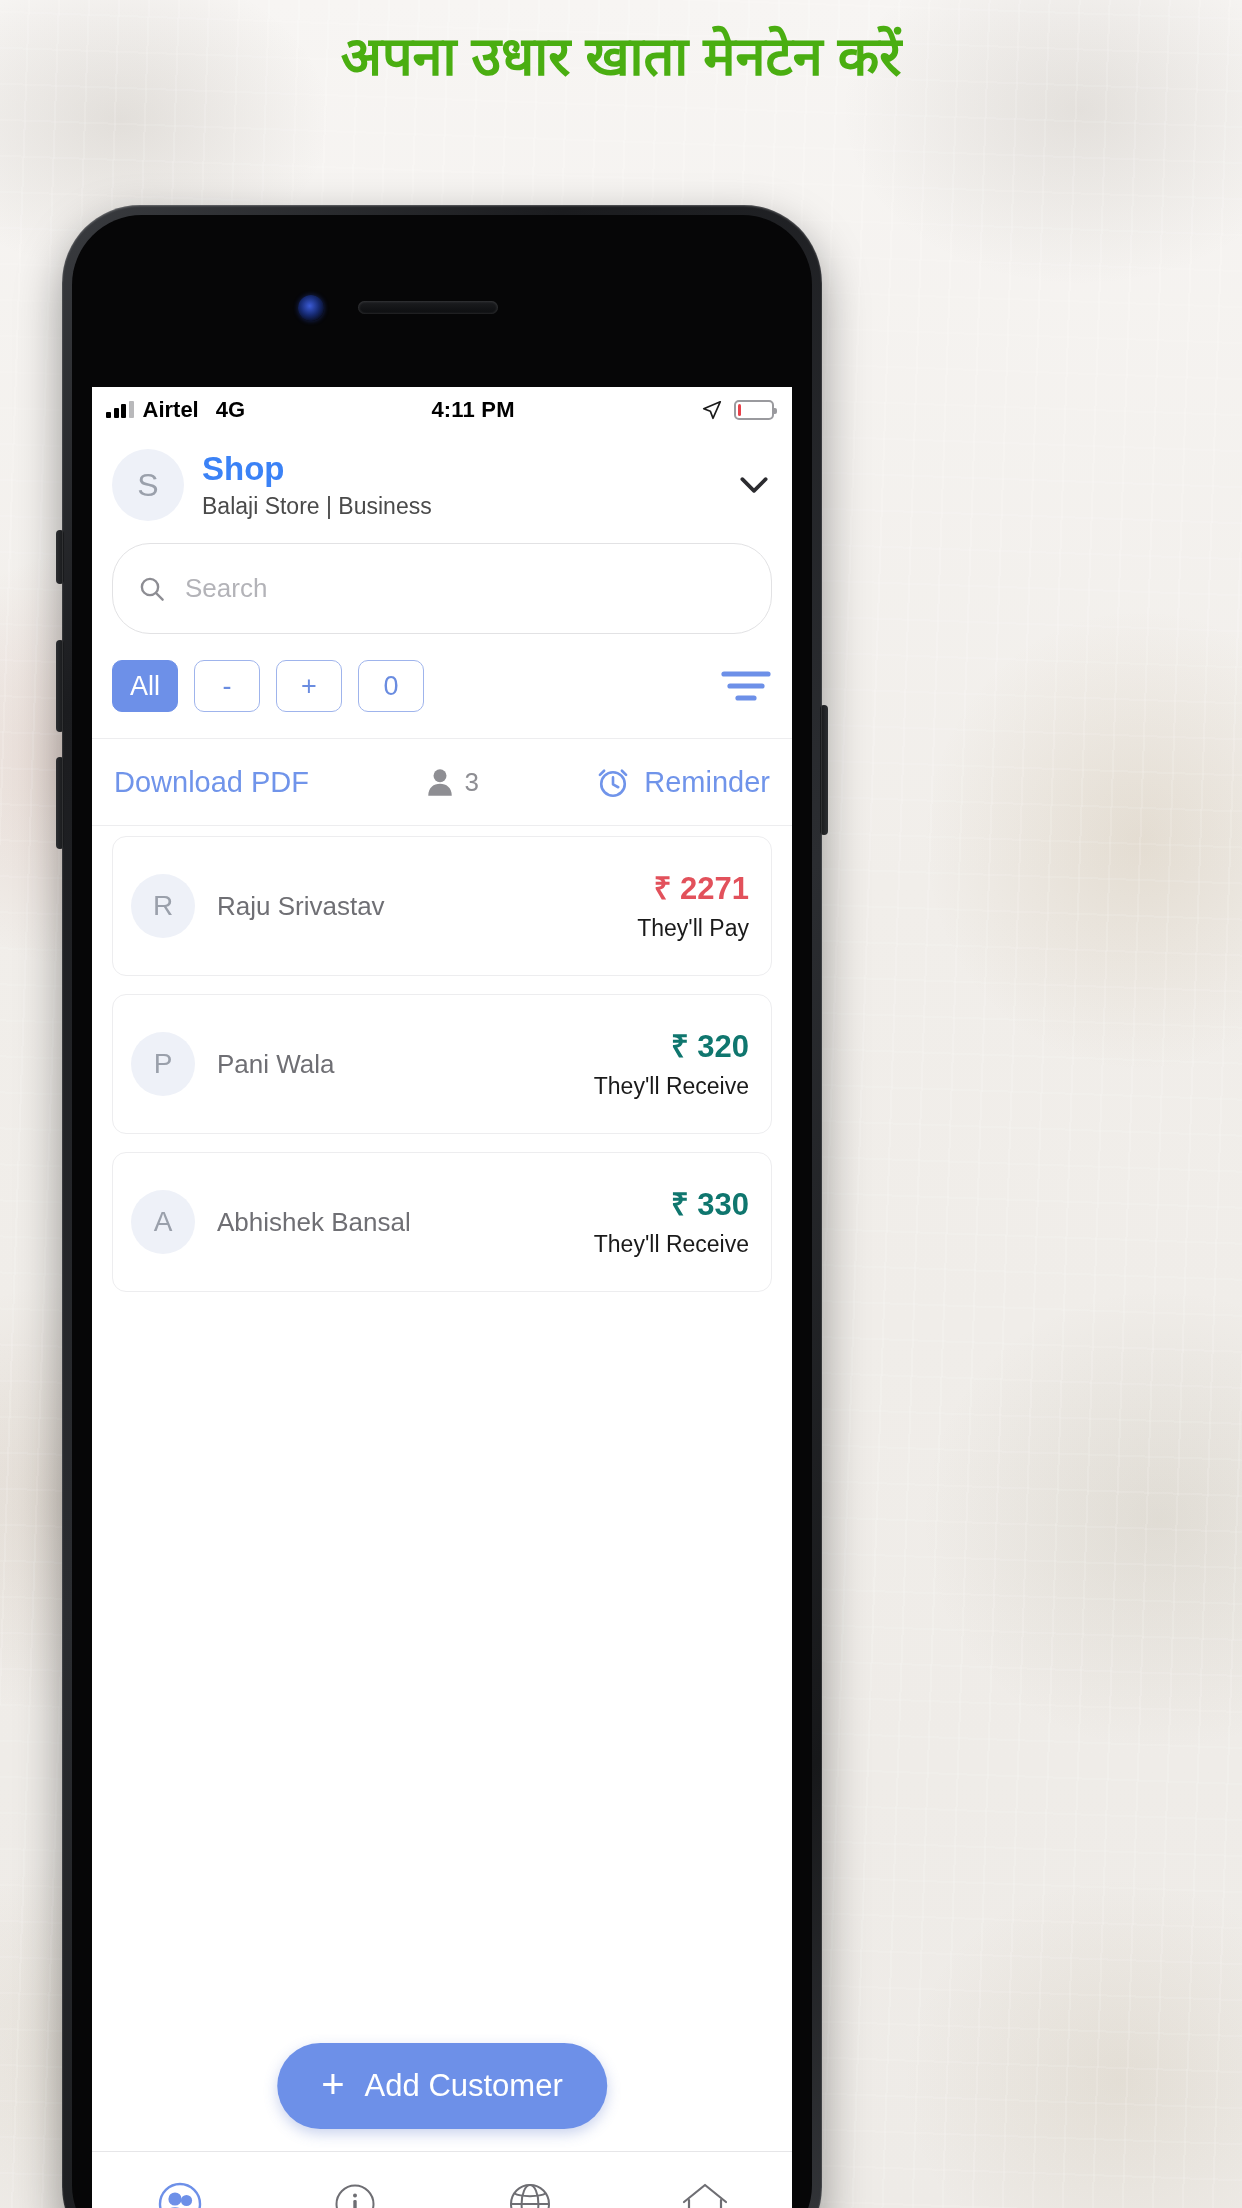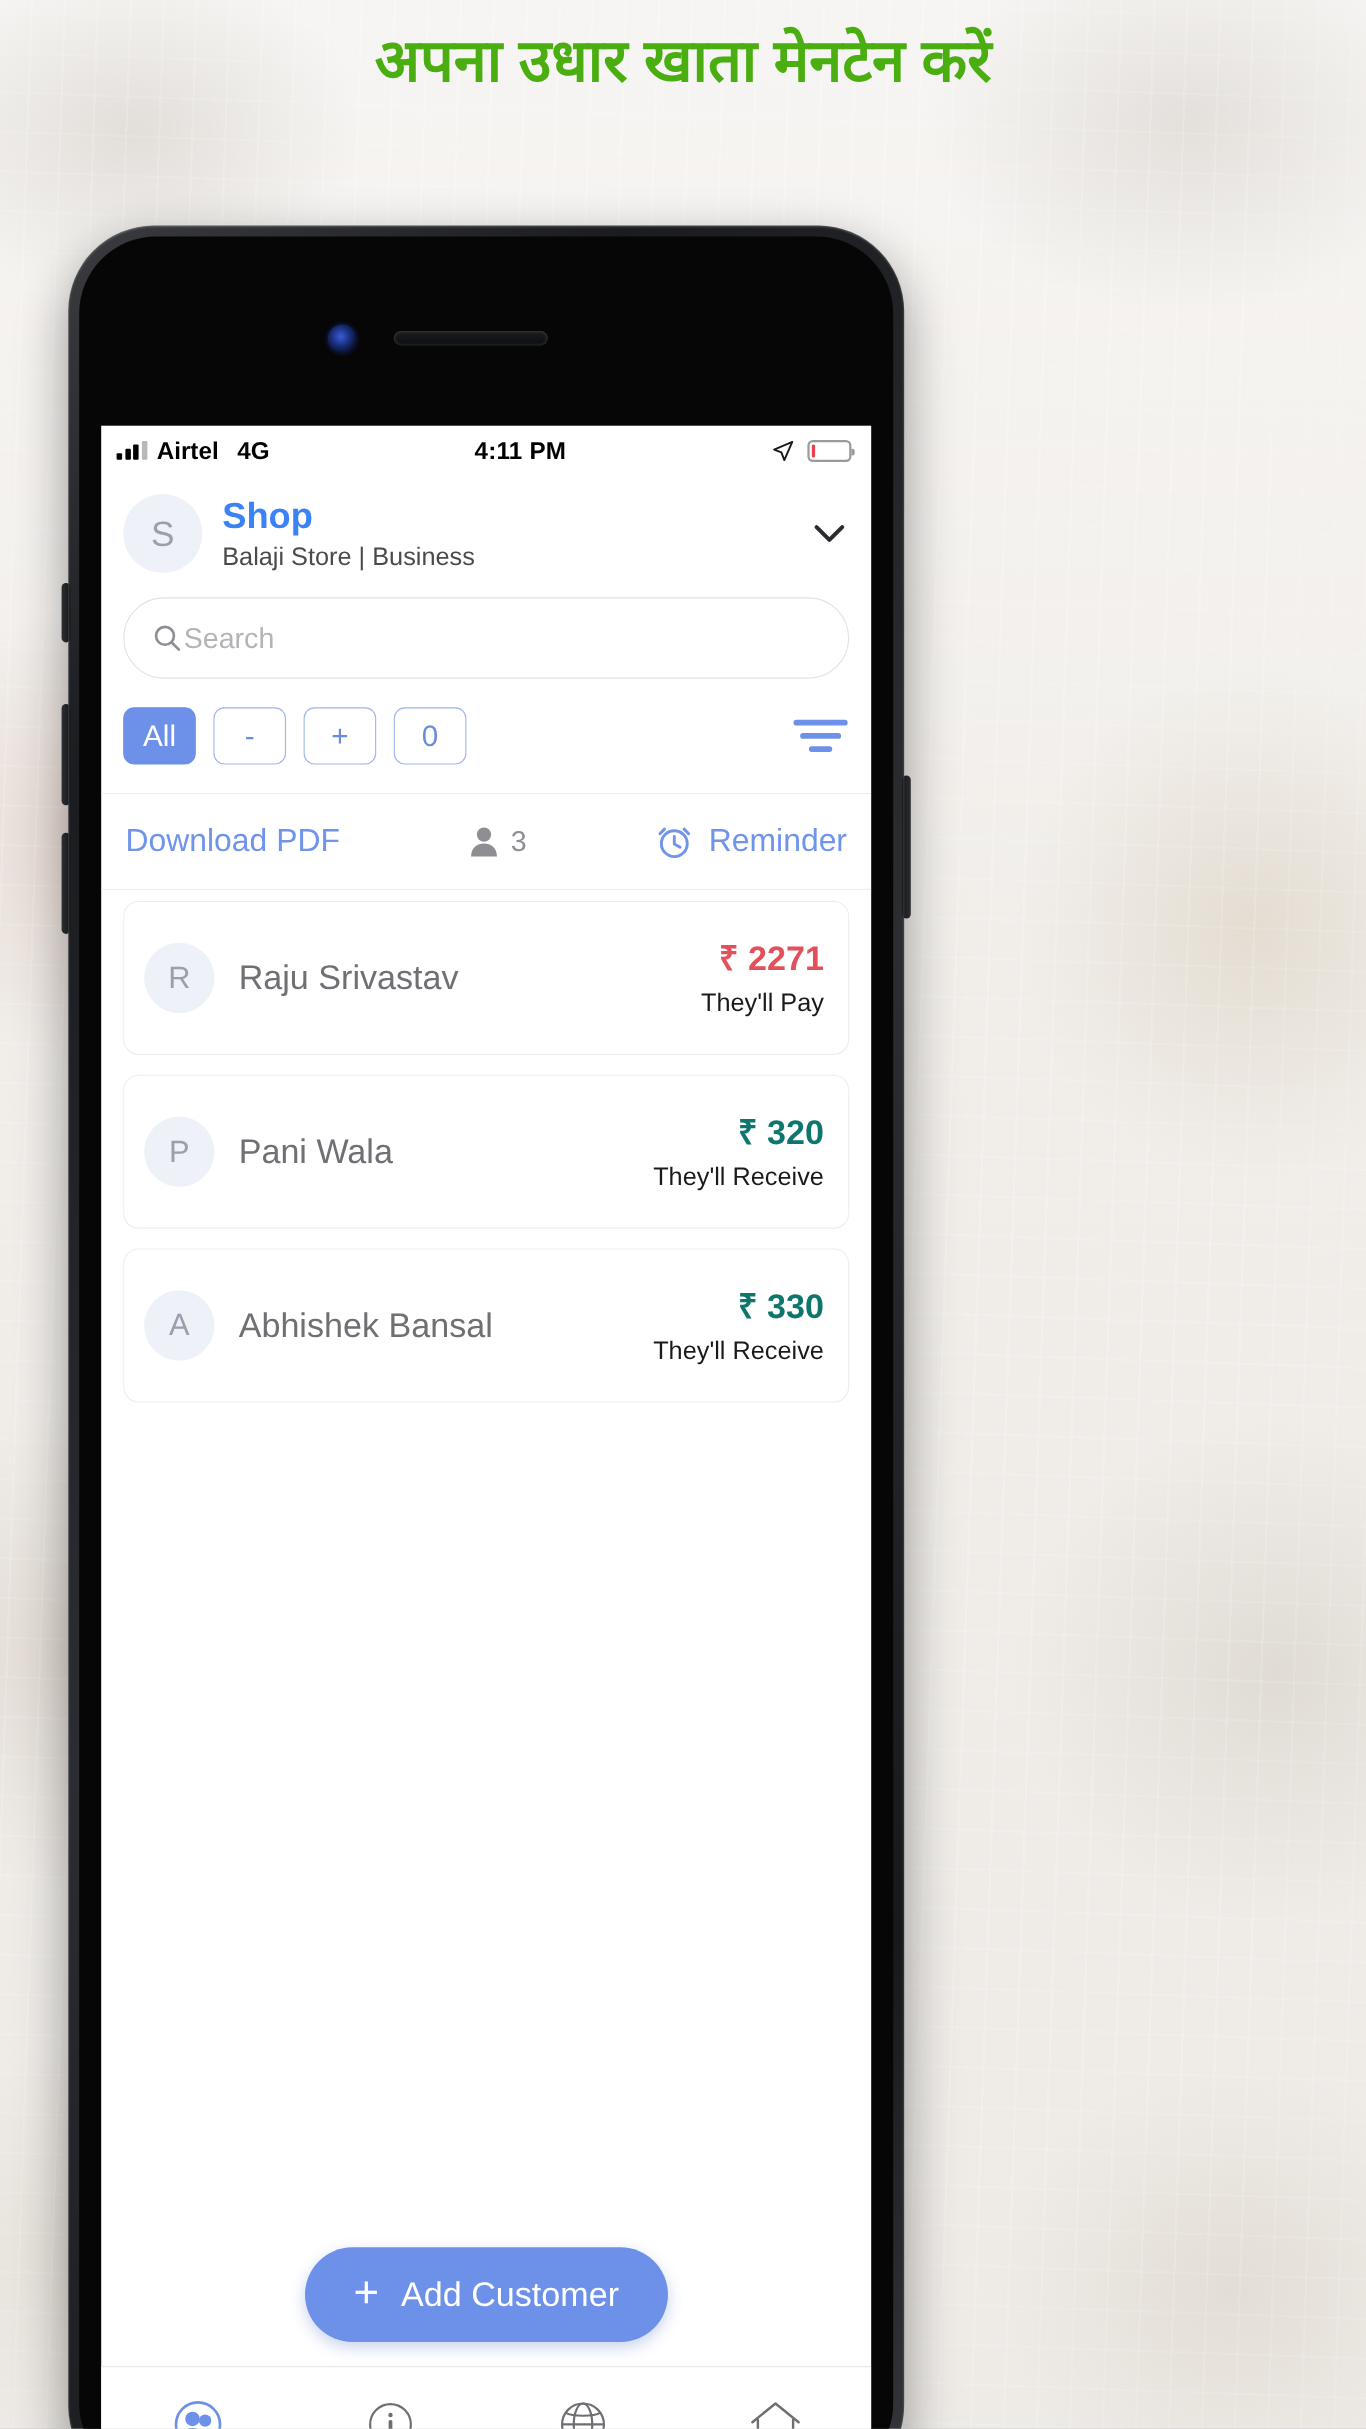--- a/index.html
+++ b/index.html
@@ -203,26 +203,27 @@
     flex: 0 0 auto;
   }
   .acct-text { flex: 1 1 auto; min-width: 0; }
   .acct-title { font-size: 33px; font-weight: bold; color: #3b82f6; line-height: 1.15; }
   .acct-sub { font-size: 23px; color: #4a4a4a; margin-top: 6px; }
   .chev { width: 40px; height: 40px; flex: 0 0 auto; }
 
   
   .search-wrap { padding: 6px 20px 0 20px; }
   .search-box {
-    height: 74px;
+    height: 91px;
     border: 1.6px solid #e2e2e4;
     border-radius: 38px;
     display: flex;
     align-items: center;
     padding: 0 24px;
+    gap: 18px;
     background: #fff;
   }
   .search-icon { width: 30px; height: 30px; flex: 0 0 auto; }
   .search-input {
     border: none; outline: none;
     font-size: 26px;
     color: #a9a9ae;
     background: transparent;
     flex: 1 1 auto;
     font-family: "Liberation Sans", sans-serif;
@@ -302,21 +303,21 @@
     width: 64px; height: 64px;
     border-radius: 50%;
     background: #eef1f8;
     color: #9aa0ab;
     display: flex; align-items: center; justify-content: center;
     font-size: 28px;
     flex: 0 0 auto;
   }
   .cust-name {
     margin-left: 22px;
-    font-size: 31px;
+    font-size: 26px;
     color: #6f6f74;
     flex: 1 1 auto;
     white-space: nowrap;
     overflow: hidden;
   }
   .cust-right { text-align: right; flex: 0 0 auto; }
   .cust-amt { font-size: 31px; font-weight: bold; line-height: 1.2; }
   .cust-amt.pay { color: #e2515b; }
   .cust-amt.receive { color: #0f766e; }
   .cust-status { font-size: 23px; color: #1a1a1a; margin-top: 8px; }

